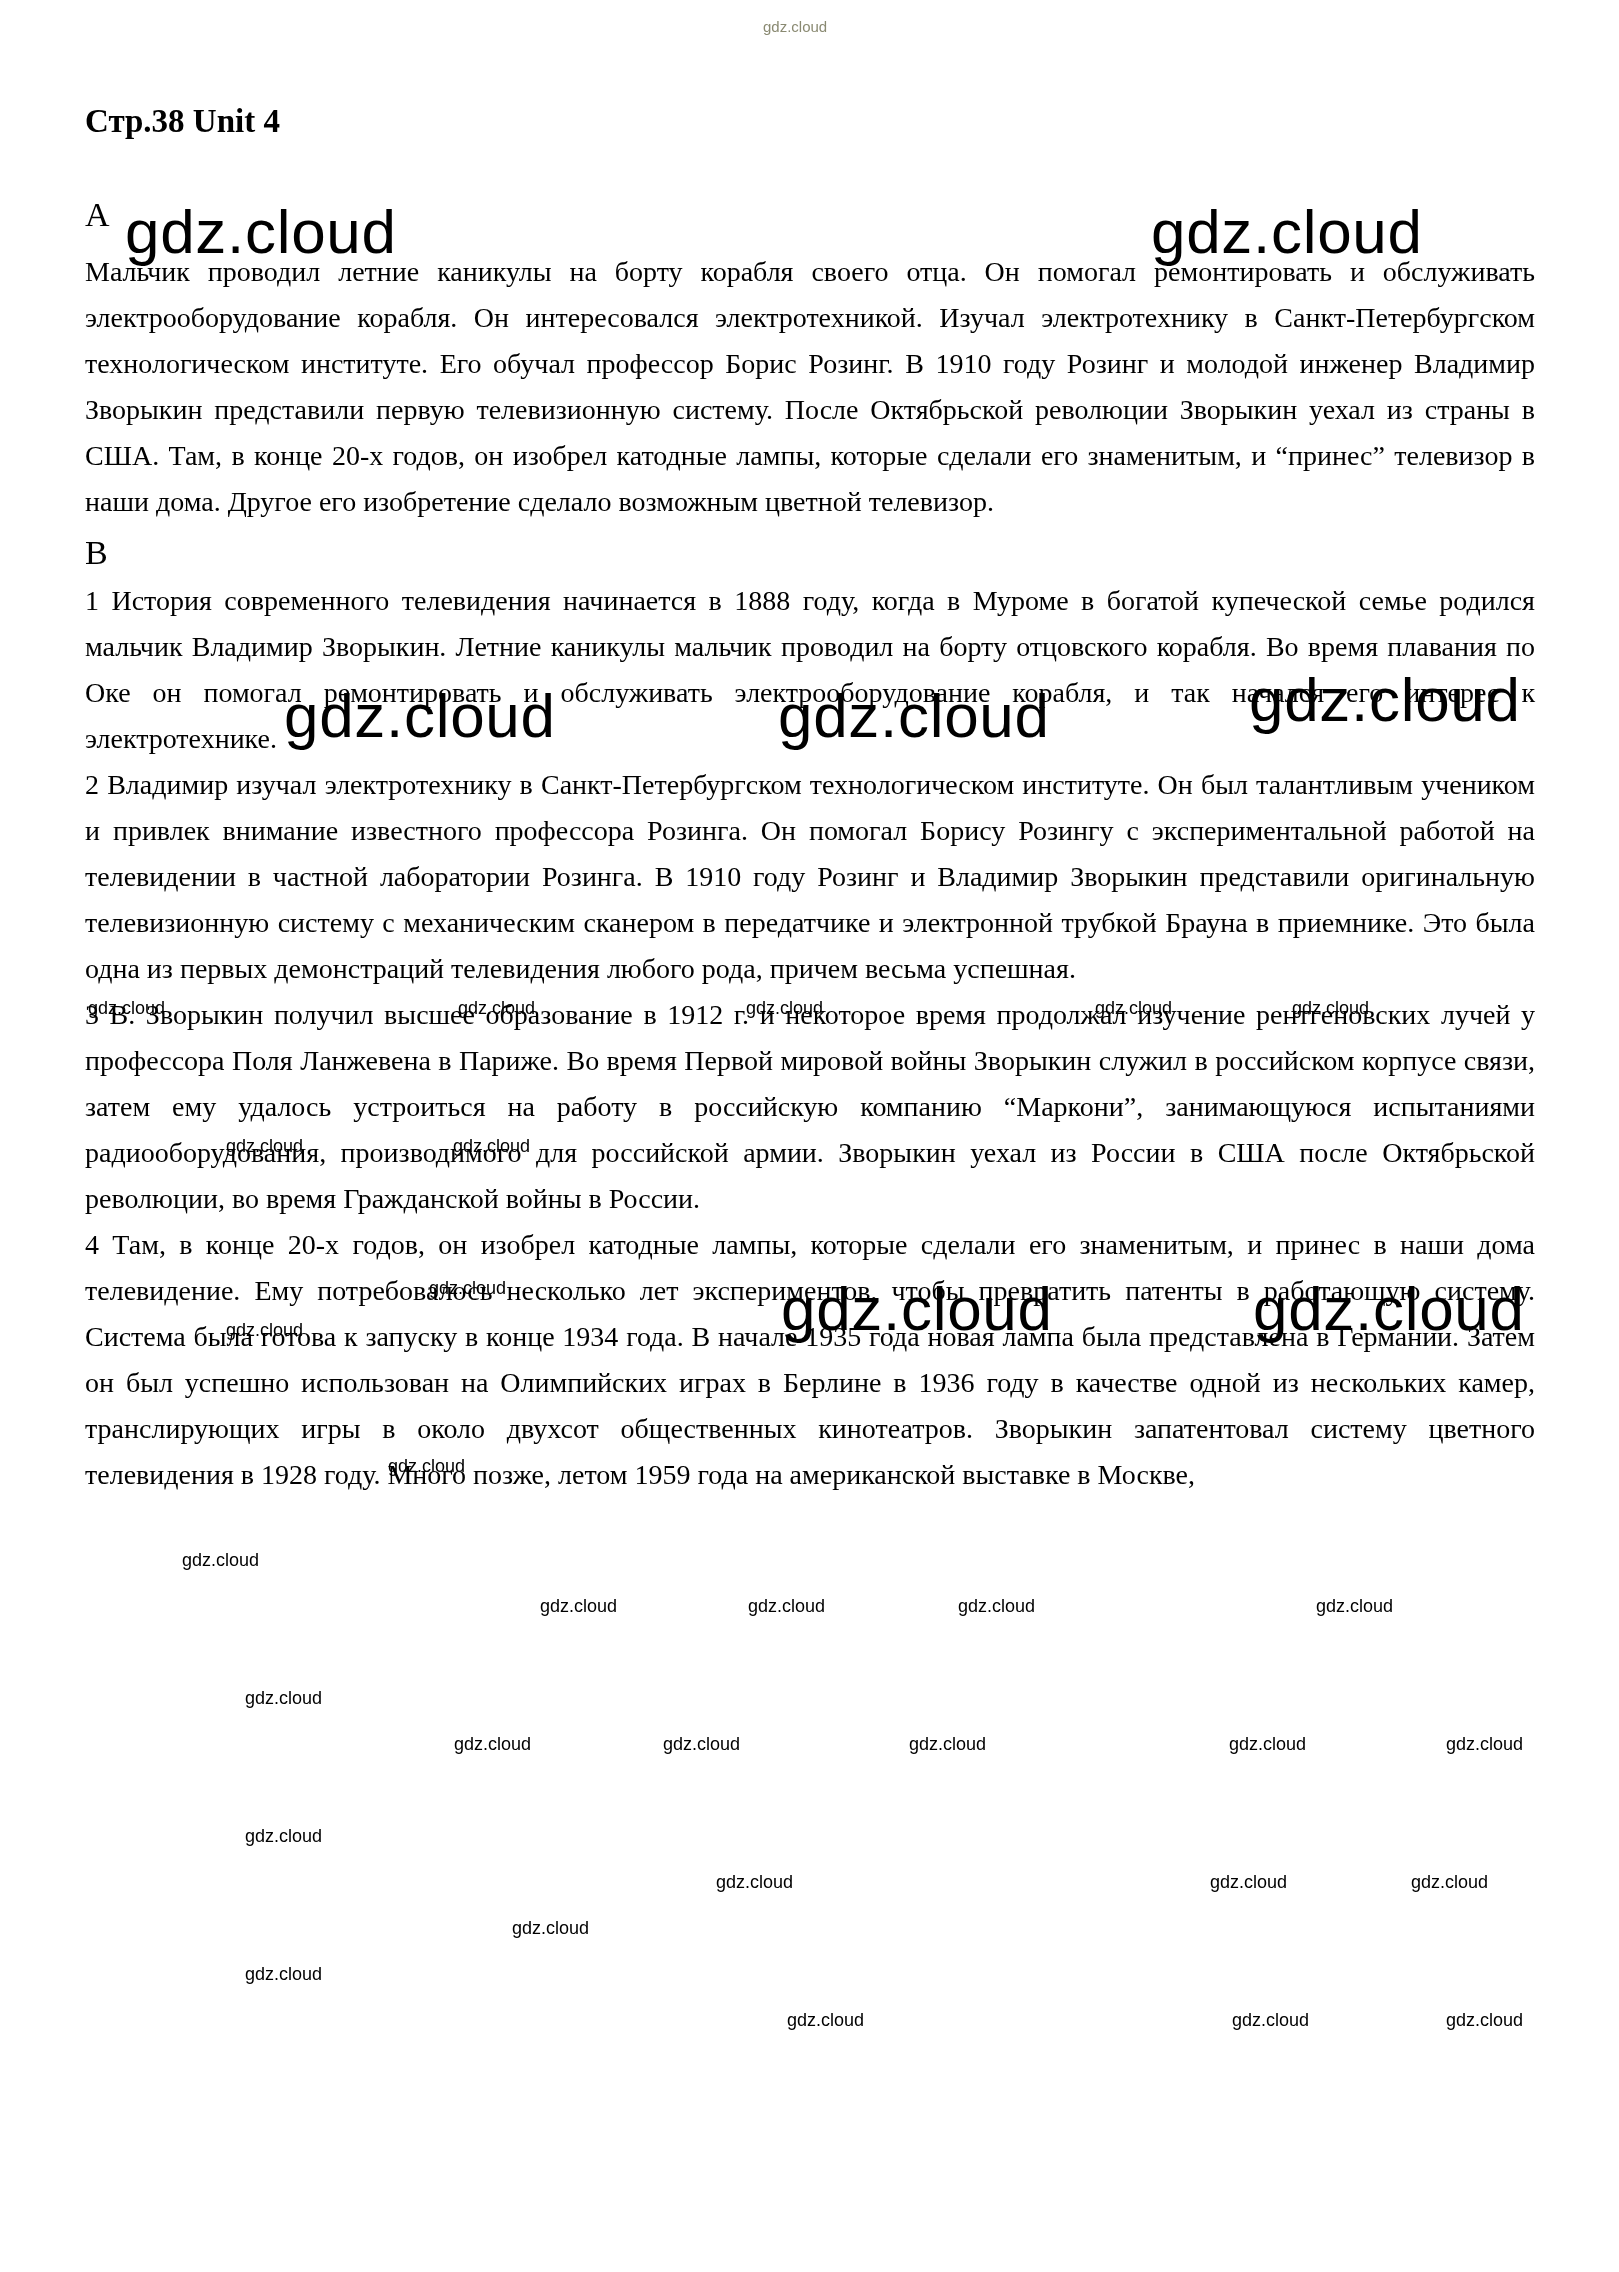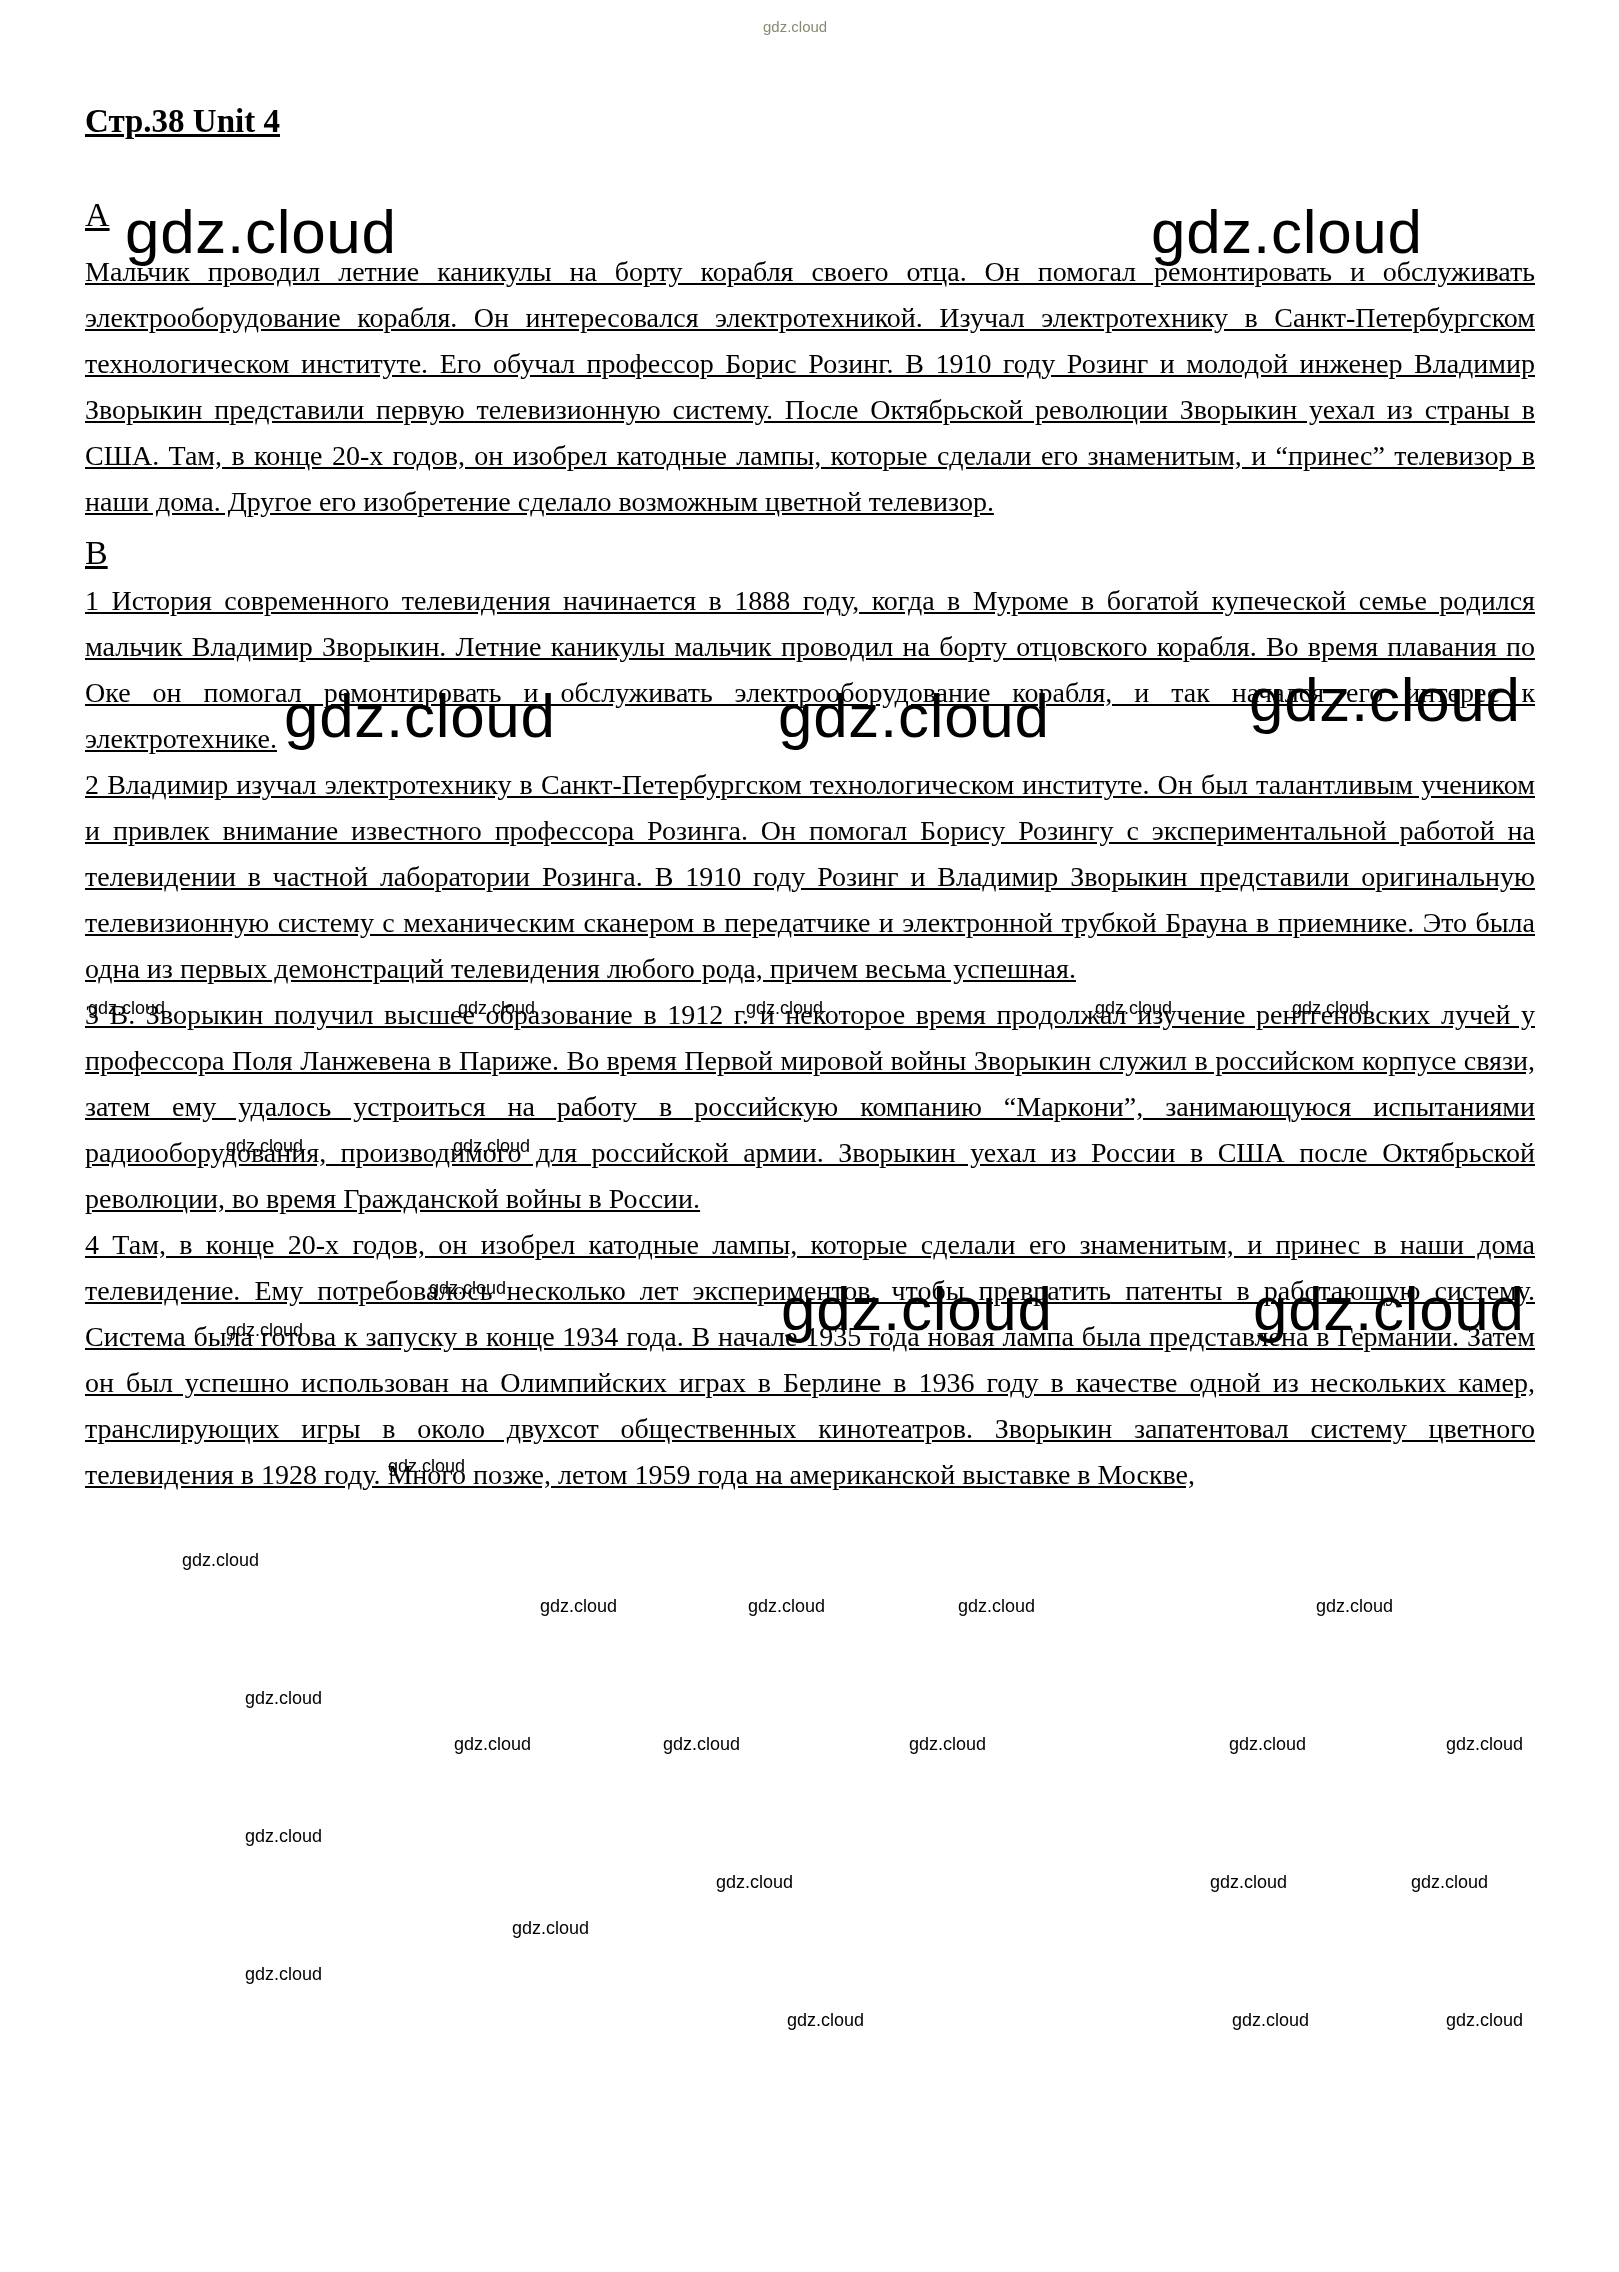--- a/index.html
+++ b/index.html
@@ -14,21 +14,20 @@
     background: #ffffff;
     color: #000000;
     font-family: "Liberation Serif", serif;
     overflow: hidden;
   }
   .content {
     position: absolute;
     left: 85px;
     top: 0;
     width: 1450px;
-    text-decoration: underline;
   }
   .doc-title {
     padding-top: 102px;
     font-size: 33px;
     line-height: 39px;
     font-weight: bold;
   }
   .label-row {
     box-sizing: border-box;
     font-size: 34px;

